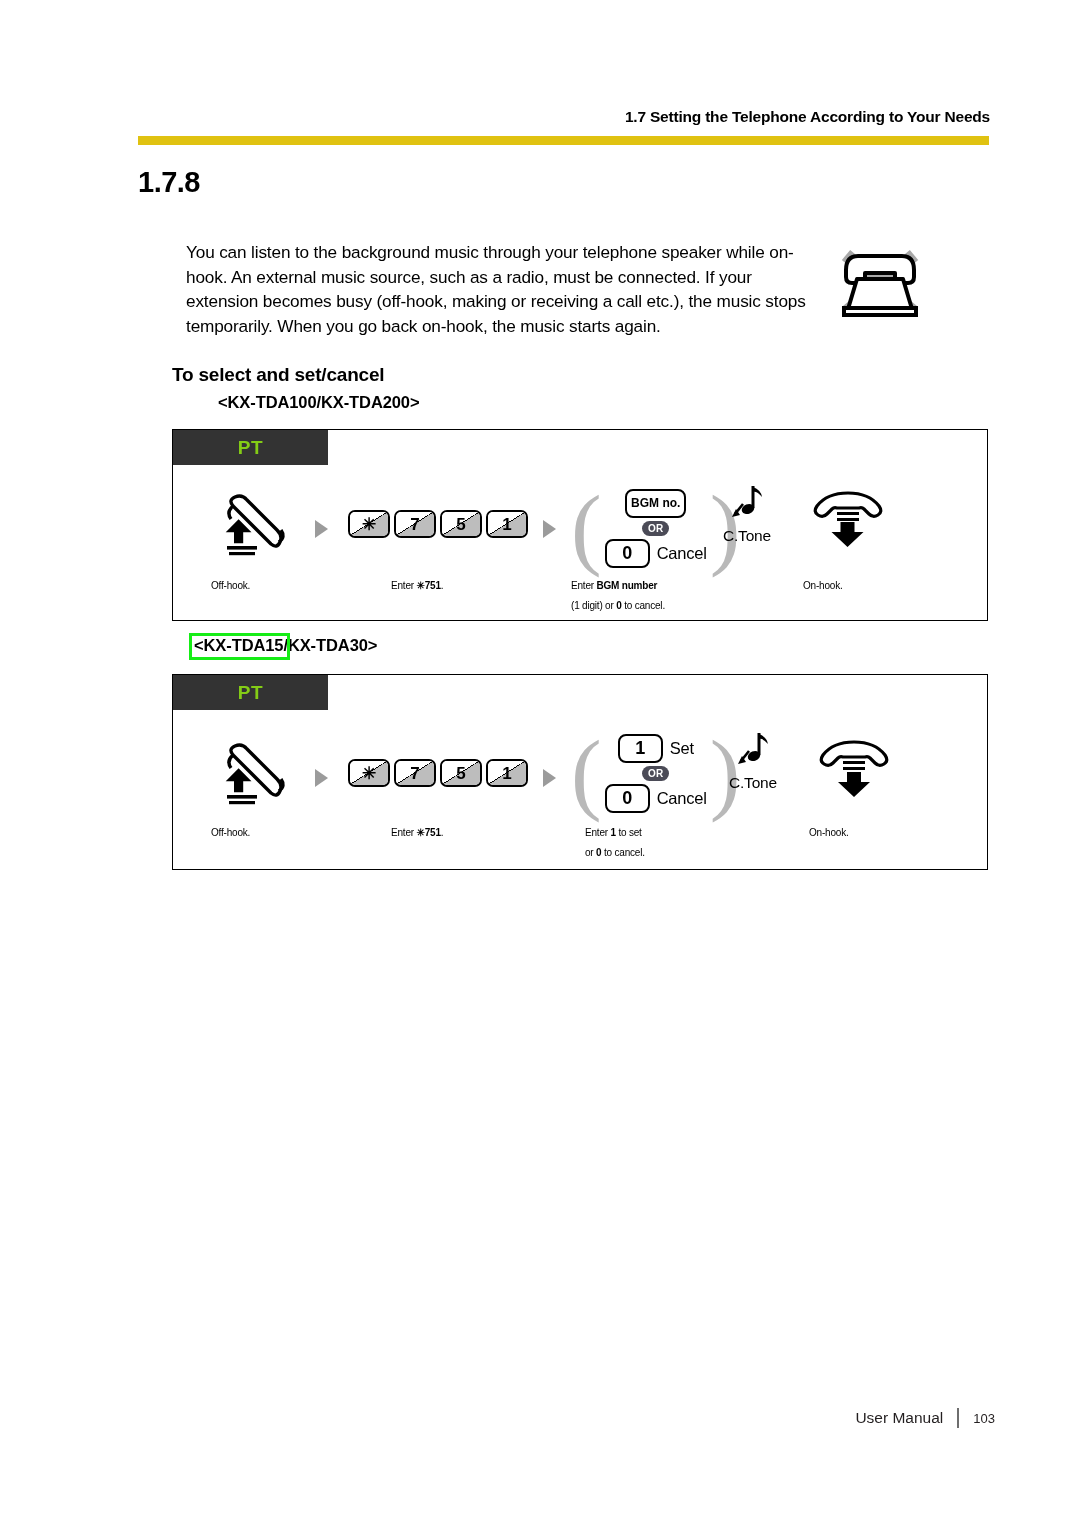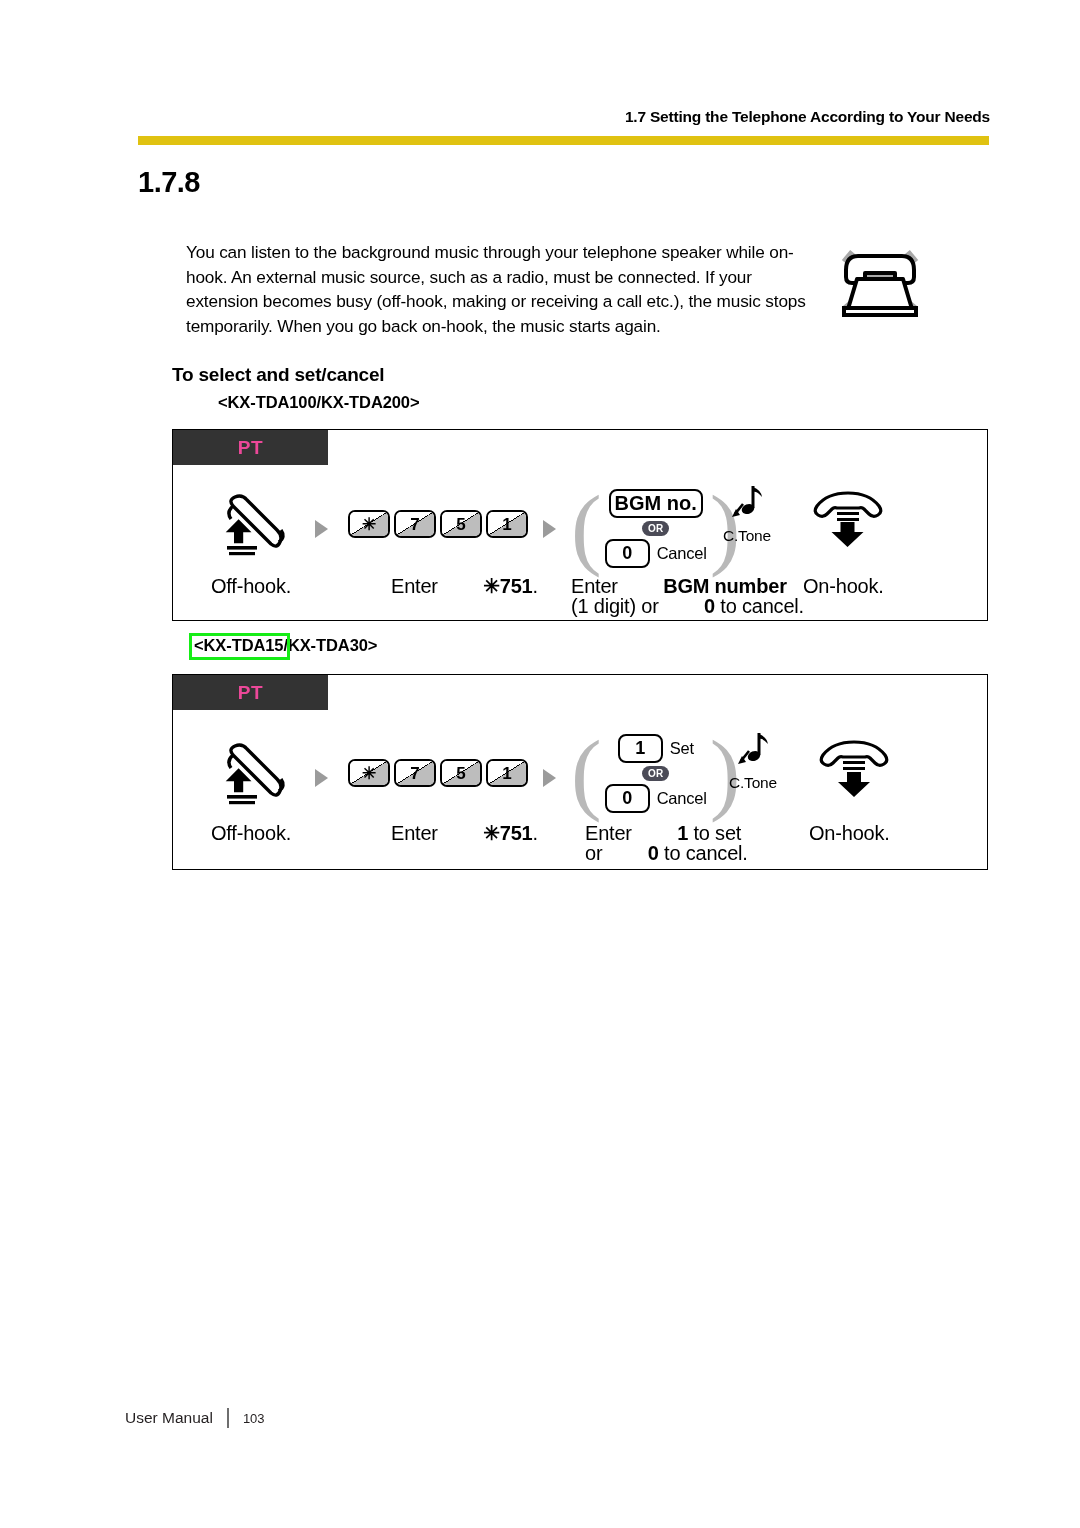--- a/index.html
+++ b/index.html
@@ -127,21 +127,21 @@
   .flow-box-1 { top: 429px; height: 192px; }
   .flow-box-2 { top: 674px; height: 196px; }
 
   .pt-tag {
     position: absolute;
     top: 0;
     left: 0;
     width: 155px;
     height: 35px;
     background: #333333;
-    color: #ec4899;
+    color: #84cc16;
     font-size: 19px;
     font-weight: bold;
     display: flex;
     align-items: center;
     justify-content: center;
     letter-spacing: 0.5px;
   }
 
   .flow-row {
     position: absolute;
@@ -229,21 +229,21 @@
     display: flex;
     align-items: center;
     justify-content: center;
     font-size: 18px;
     font-weight: bold;
     box-sizing: border-box;
   }
   .opt-key.wide {
     width: auto;
     padding: 0 4px;
-    font-size: 20px;
+    font-size: 12px;
   }
   .opt-label {
     font-size: 16.5px;
     letter-spacing: -0.2px;
   }
   .or-badge {
     width: 27px;
     height: 15px;
     border-radius: 8px;
     background: #4b4b57;
@@ -265,34 +265,34 @@
   }
   .ctone-label {
     font-size: 15.5px;
     letter-spacing: -0.2px;
     margin-top: 1px;
   }
 
   
   .caption {
     position: absolute;
-    font-size: 20px;
+    font-size: 10px;
     line-height: 20px;
     letter-spacing: -0.2px;
   }
-  .caption b { font-weight: bold; margin-left: 40px; }
+  .caption b { font-weight: bold; }
 
   
   .footer {
     position: absolute;
     top: 1408px;
-    left: 125px;
+    left: 144px;
     width: 851px;
     display: flex;
-    justify-content: flex-start;
+    justify-content: flex-end;
     align-items: center;
     font-size: 15.5px;
     color: #231f20;
   }
   .footer-sep {
     width: 2px;
     height: 20px;
     background: #6e6e6e;
     margin: 0 14px;
   }

